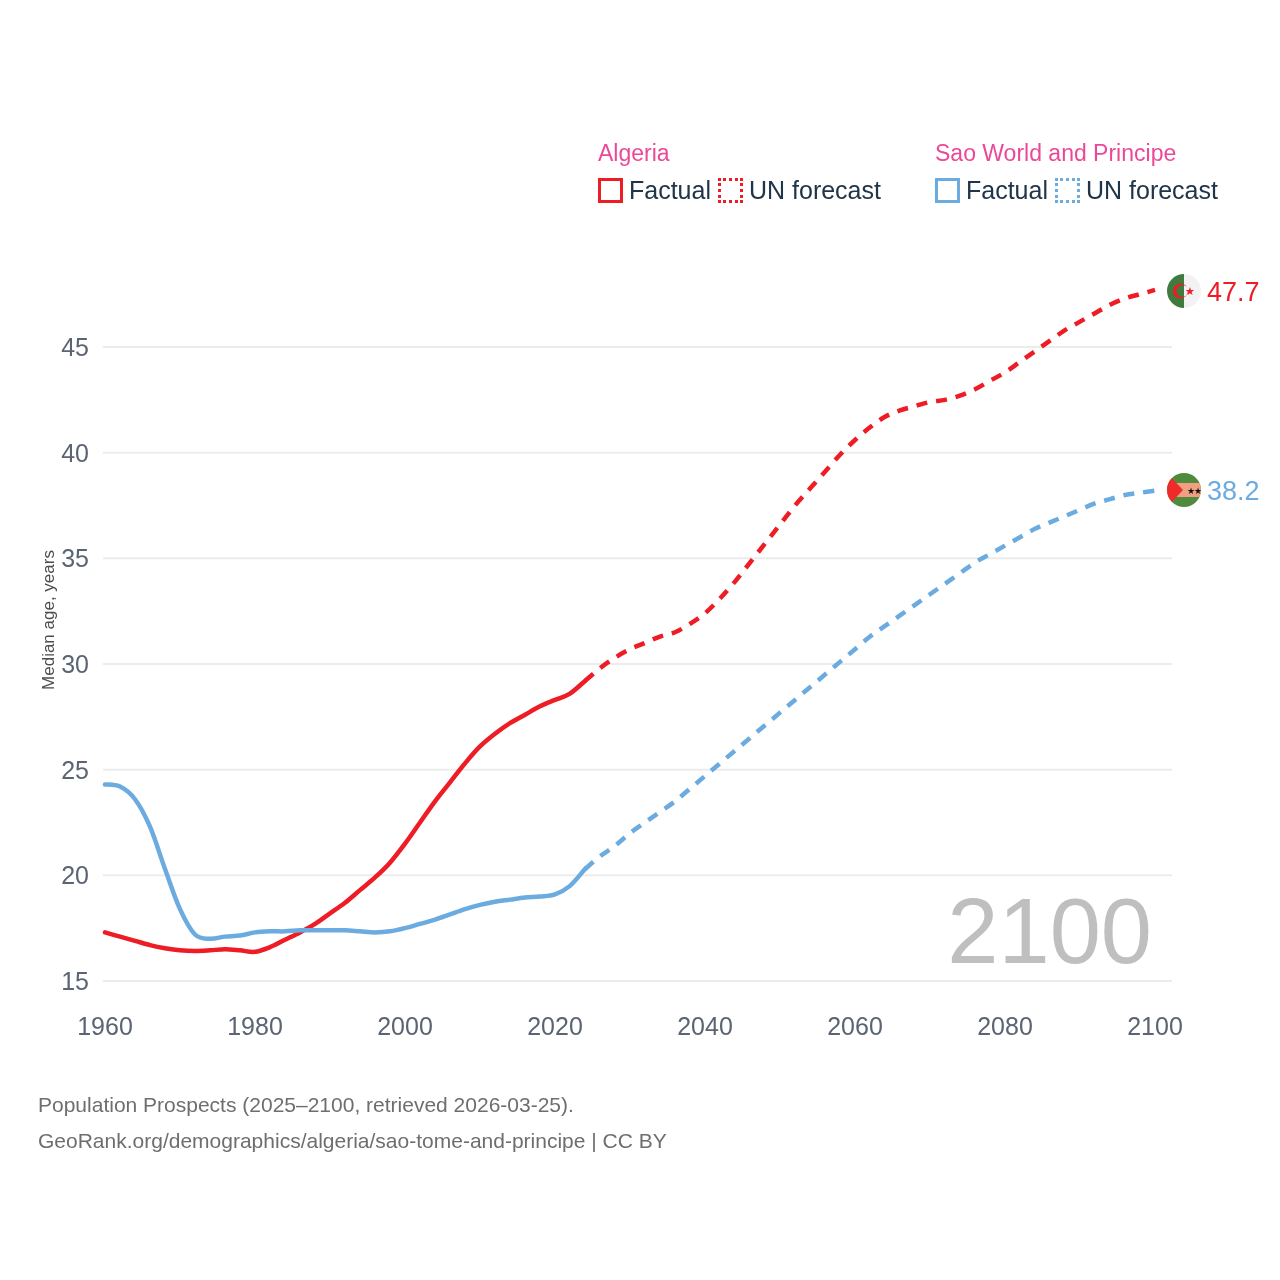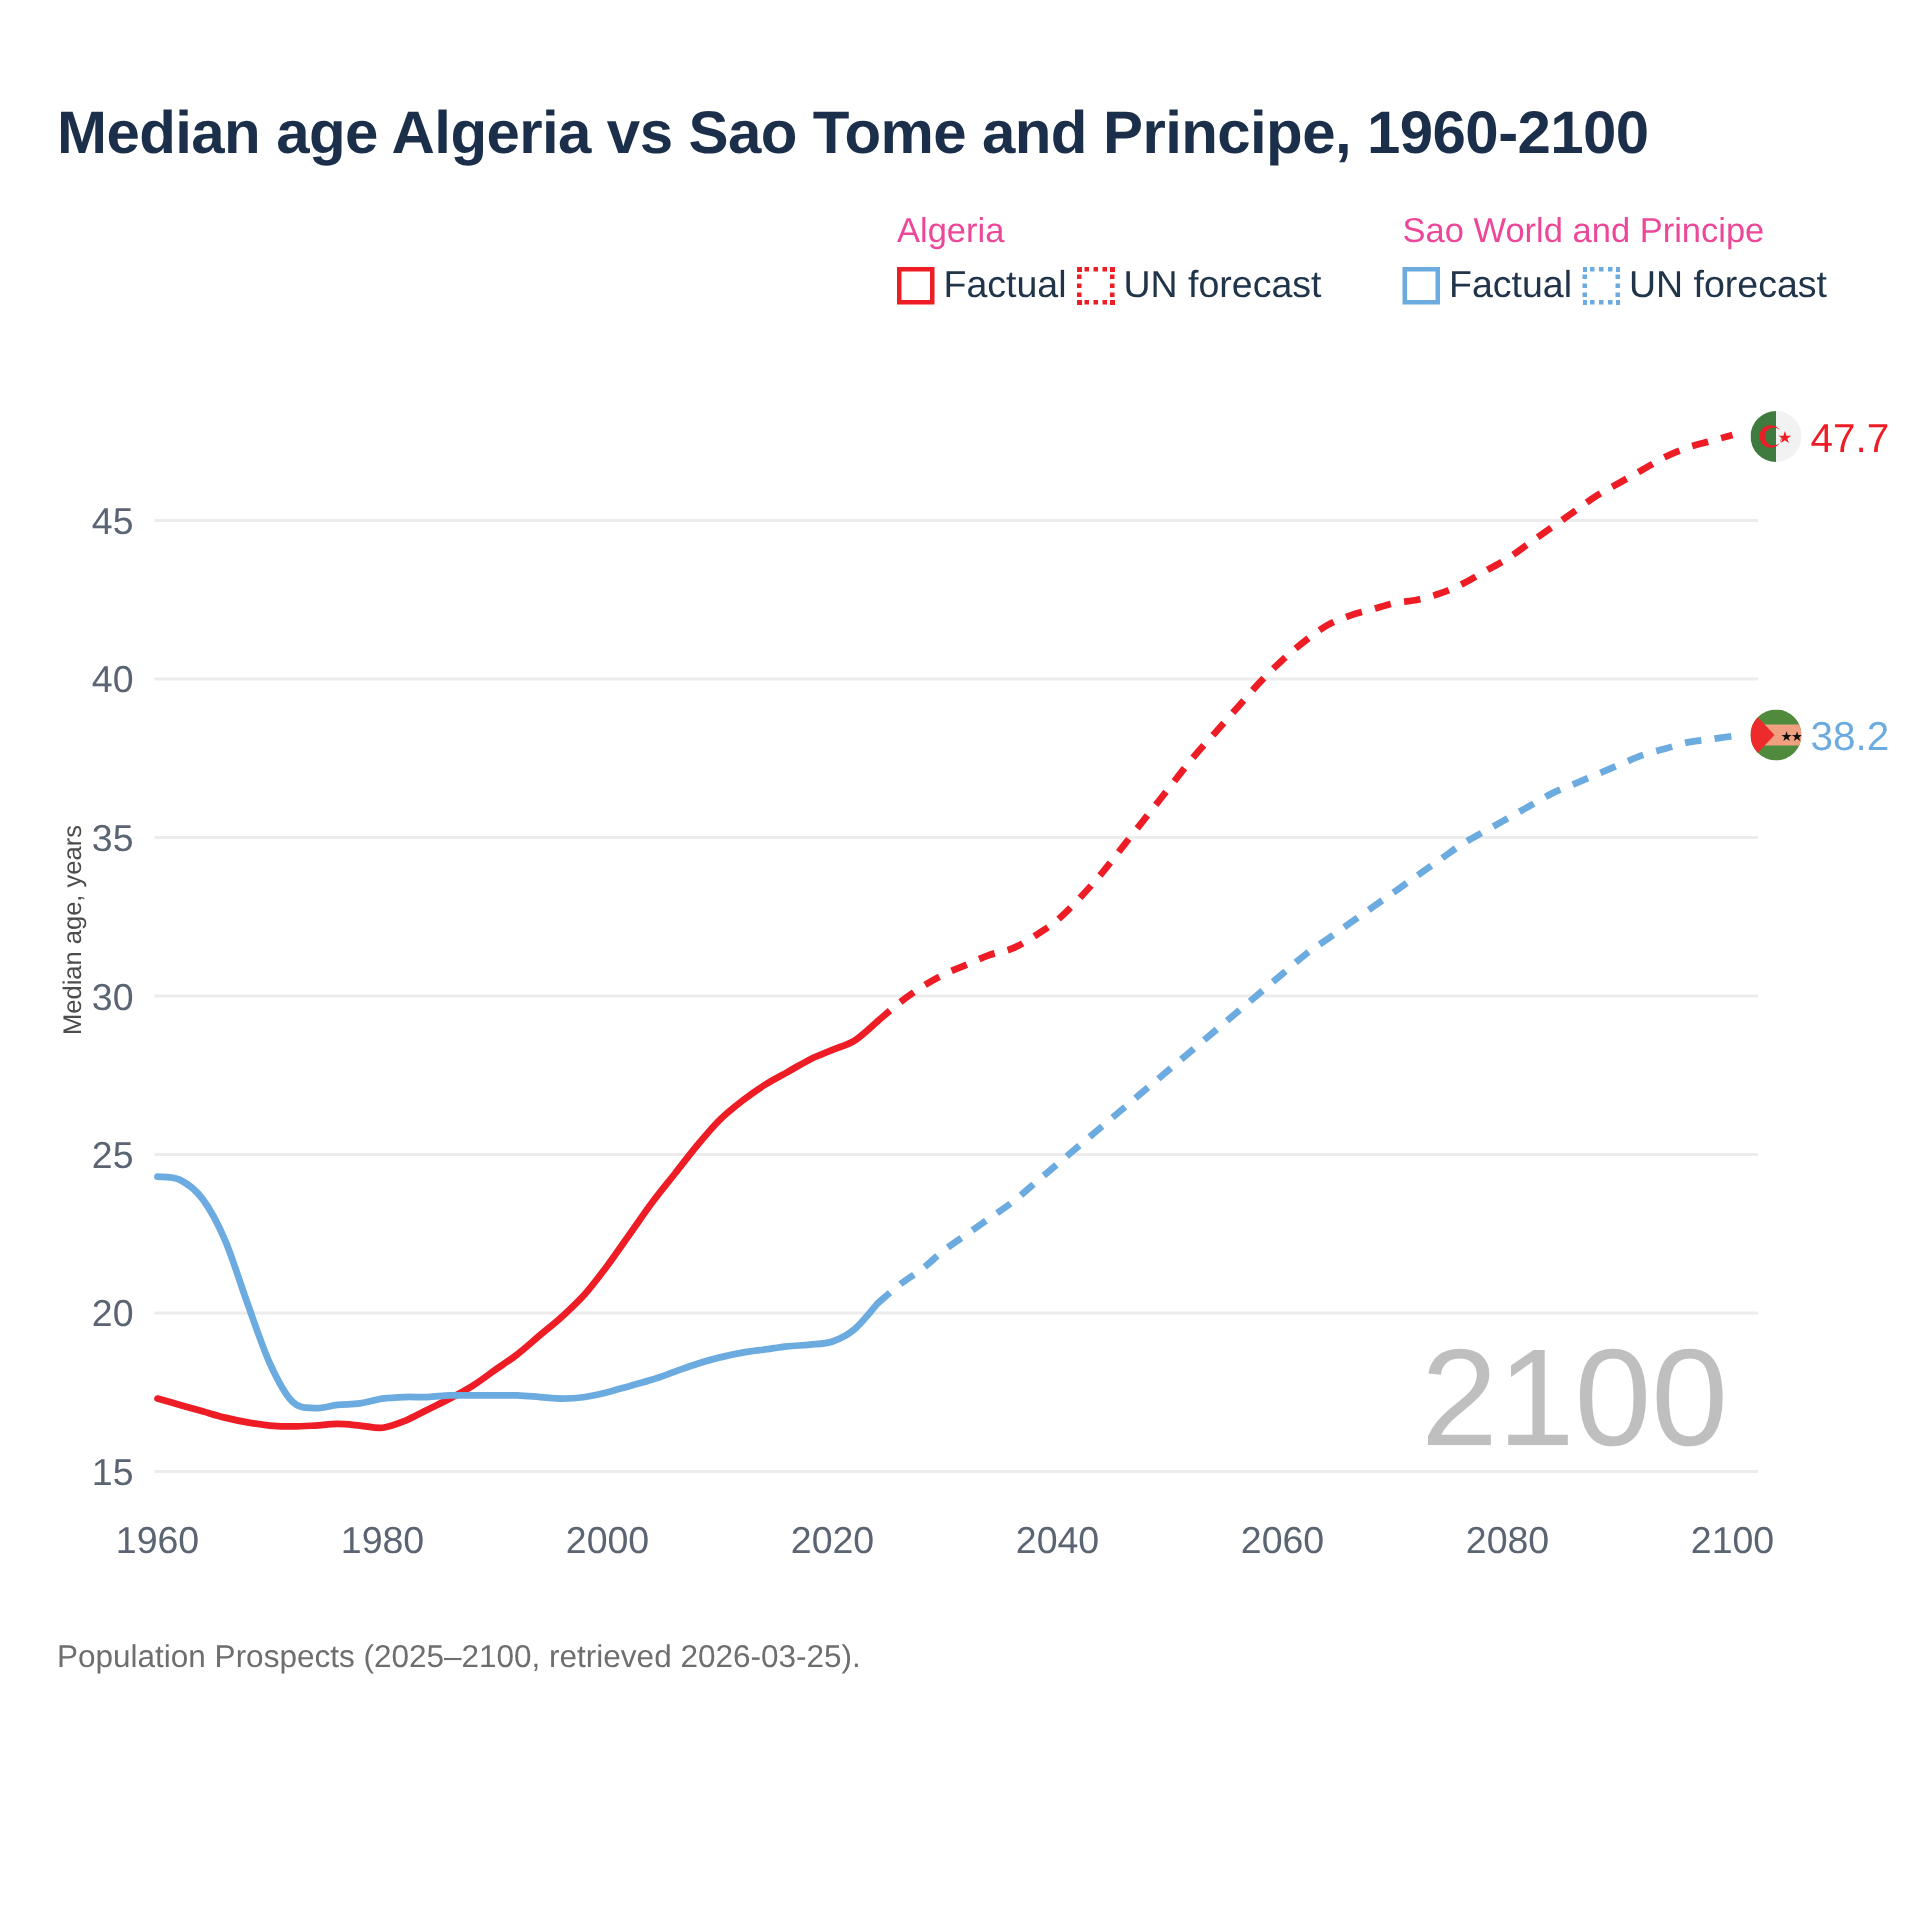--- a/index.html
+++ b/index.html
@@ -127,21 +127,20 @@
     color: #6e6e6e;
     line-height: 1.62;
   }
   .footer .line2 { margin-top: 2px; }
 </style>
 </head>
 <body>
 
 <div id="page">
 
-  <div class="chart-title">Median age Algeria vs Sao Tome and Principe, 1960-2100</div>
 
   <div class="legend">
 
     <div class="legend-group g-algeria">
       <div class="legend-country">Algeria</div>
       <div class="legend-items">
         <div class="legend-item">
           <span class="swatch solid-red"></span>
           <span class="legend-label">Factual</span>
         </div>
@@ -233,15 +232,16 @@
           <text x="1187" y="494" font-size="9" fill="#111111" font-family="'Liberation Sans',sans-serif">★</text>
           <text x="1194" y="494" font-size="9" fill="#111111" font-family="'Liberation Sans',sans-serif">★</text>
         </g>
       </g>
       <text class="endlabel blue" x="1207" y="500">38.2</text>
     </svg>
   </div>
 
   <div class="footer">
     <div class="line2">Population Prospects (2025–2100, retrieved 2026-03-25).</div>
+    <div class="line2">GeoRank.org/demographics/algeria/sao-tome-and-principe | CC BY</div>
   </div>
 
 </div>
 
 </body></html>

